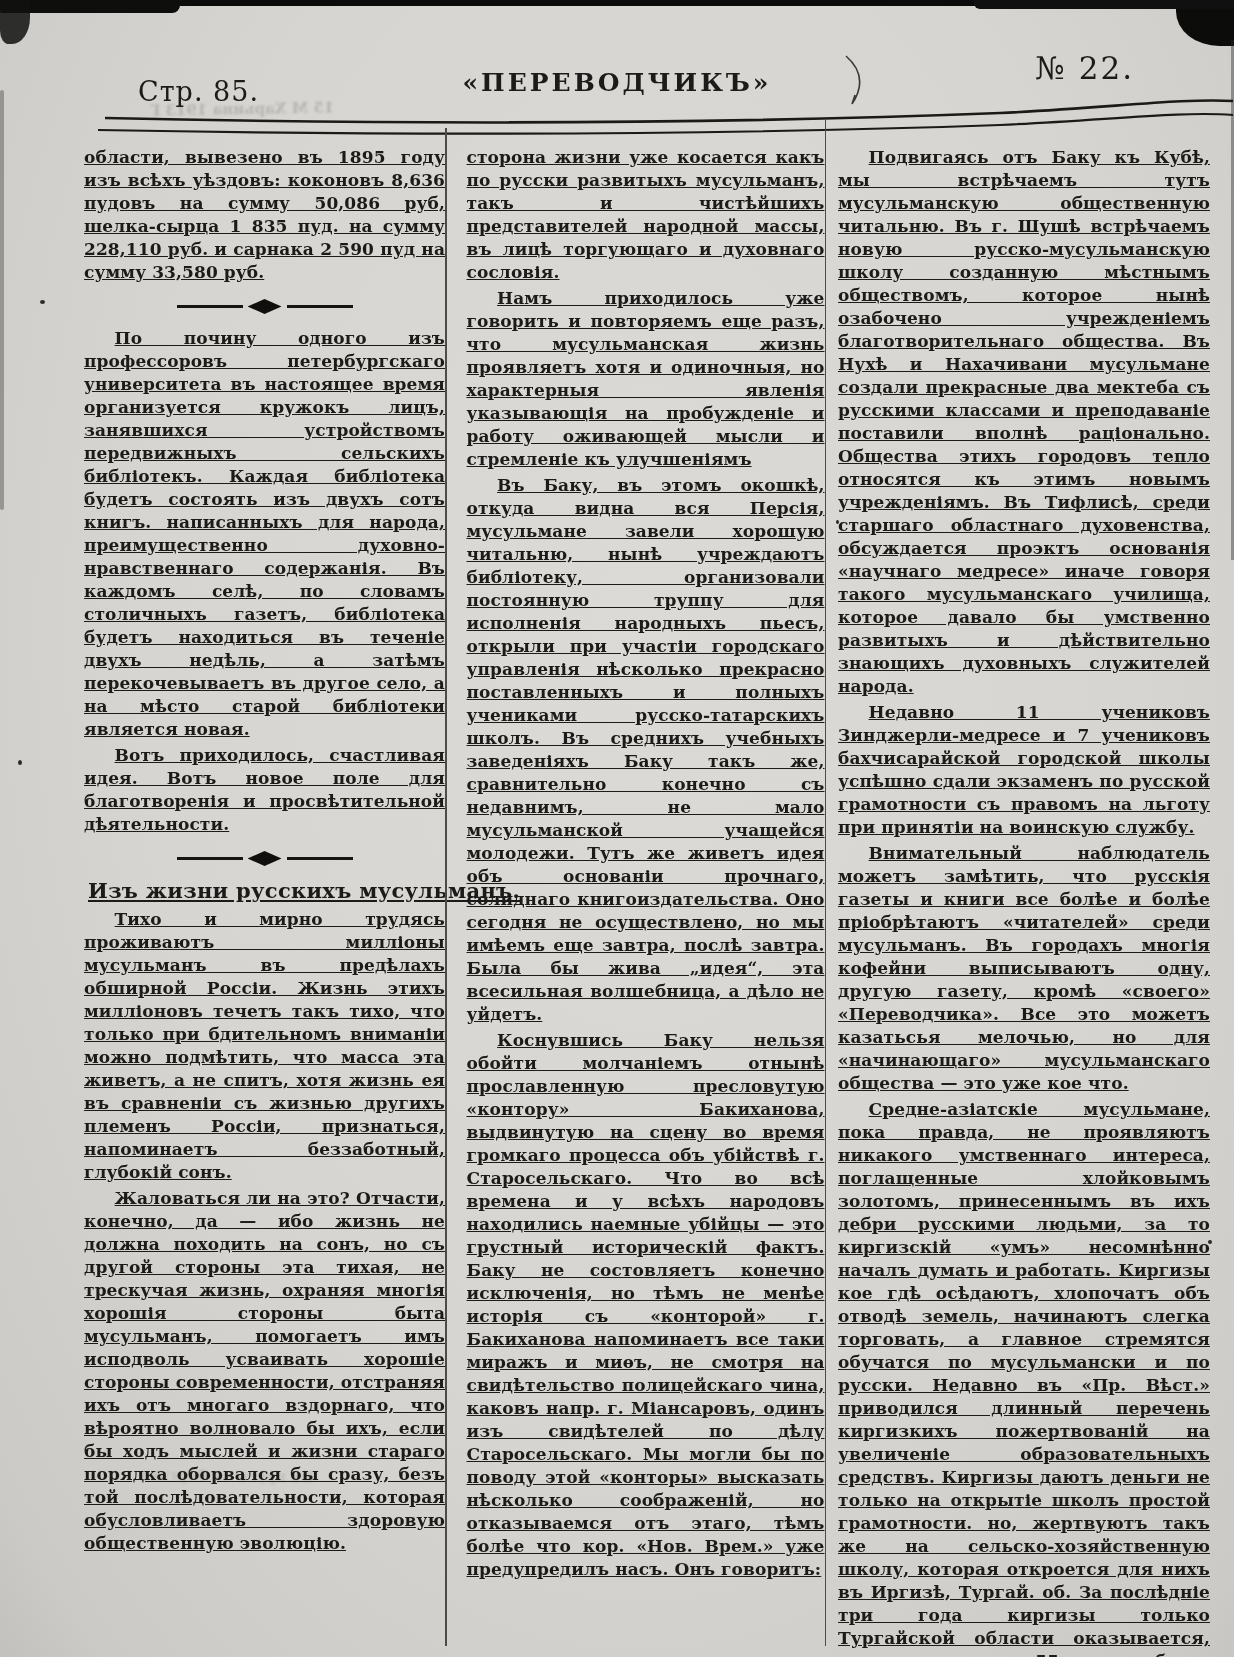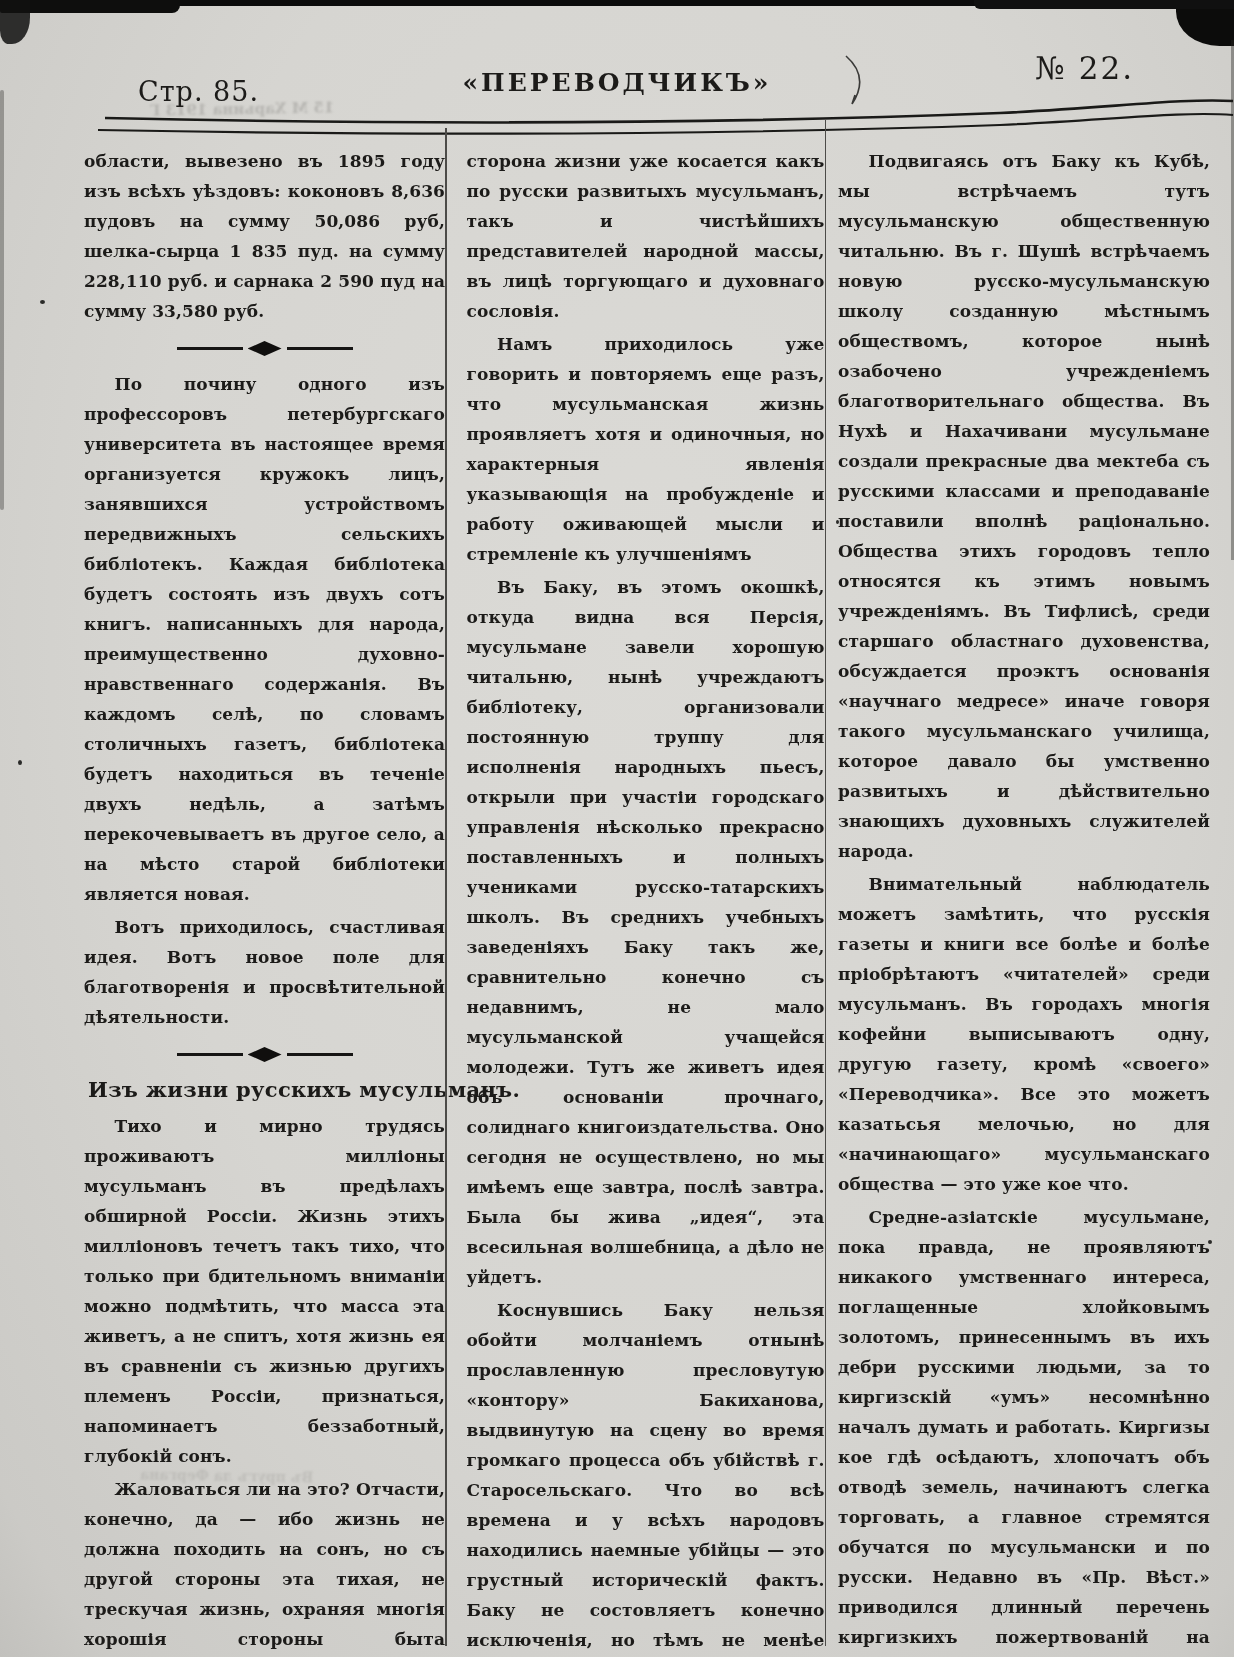--- a/index.html
+++ b/index.html
@@ -25,21 +25,21 @@
   .head-rule{position:absolute;top:88px;left:0;}
   .stray-mark{position:absolute;top:52px;left:840px;}
 
   
   .ghost{position:absolute;color:#9b9a96;opacity:.55;filter:blur(1px);font-weight:bold;transform:scaleX(-1) rotate(1deg);}
   .ghost1{top:100px;left:150px;font-size:15px;}
   .ghost2{top:1468px;left:140px;font-size:14px;transform:scaleX(-1) rotate(-1deg);opacity:.35;}
 
   
   .cols{position:absolute;top:146px;left:84px;display:flex;height:1500px;}
-  .col{font-size:17px;line-height:30px;text-align:justify;font-weight:bold;letter-spacing:.1px;}
+  .col{font-size:17px;line-height:23px;text-align:justify;font-weight:bold;letter-spacing:.1px;text-decoration:underline;}
   .col-1{width:361px;}
   .col-2{width:358px;padding-left:20px;}
   .col-3{width:372px;padding-left:12px;}
   .colrule{width:1.5px;background:#4c4b48;margin-top:-18px;}
   .colrule.r2{margin-top:-26px;}
   .col p{margin:0 0 3px 0;text-indent:1.8em;}
   .col p.cont{text-indent:0;}
   .article-heading{margin:8px 0 6px 4px;font-size:21px;font-weight:bold;white-space:nowrap;letter-spacing:.3px;}
 
   
@@ -107,18 +107,19 @@
     <p>Намъ приходилось уже говорить и повторяемъ еще разъ, что мусульманская жизнь проявляетъ хотя и одиночныя, но характерныя явленія указывающія на пробужденіе и работу оживающей мысли и стремленіе къ улучшеніямъ</p>
     <p>Въ Баку, въ этомъ окошкѣ, откуда видна вся Персія, мусульмане завели хорошую читальню, нынѣ учреждаютъ библіотеку, организовали постоянную труппу для исполненія народныхъ пьесъ, открыли при участіи городскаго управленія нѣсколько прекрасно поставленныхъ и полныхъ учениками русско-татарскихъ школъ. Въ среднихъ учебныхъ заведеніяхъ Баку такъ же, сравнительно конечно съ недавнимъ, не мало мусульманской учащейся молодежи. Тутъ же живетъ идея объ основаніи прочнаго, солиднаго книгоиздательства. Оно сегодня не осуществлено, но мы имѣемъ еще завтра, послѣ завтра. Была бы жива „идея“, эта всесильная волшебница, а дѣло не уйдетъ.</p>
     <p>Коснувшись Баку нельзя обойти молчаніемъ отнынѣ прославленную пресловутую «контору» Бакиханова, выдвинутую на сцену во время громкаго процесса объ убійствѣ г. Старосельскаго. Что во всѣ времена и у всѣхъ народовъ находились наемные убійцы — это грустный историческій фактъ. Баку не состовляетъ конечно исключенія, но тѣмъ не менѣе исторія съ «конторой» г. Бакиханова напоминаетъ все таки миражъ и миѳъ, не смотря на свидѣтельство полицейскаго чина, каковъ напр. г. Міансаровъ, одинъ изъ свидѣтелей по дѣлу Старосельскаго. Мы могли бы по поводу этой «конторы» высказать нѣсколько соображеній, но отказываемся отъ этаго, тѣмъ болѣе что кор. «Нов. Врем.» уже предупредилъ насъ. Онъ говоритъ:</p>
 
   </section>
 
   <div class="colrule r2"></div>
 
   <section class="col col-3">
     <p>Подвигаясь отъ Баку къ Кубѣ, мы встрѣчаемъ тутъ мусульманскую общественную читальню. Въ г. Шушѣ встрѣчаемъ новую русско-мусульманскую школу созданную мѣстнымъ обществомъ, которое нынѣ озабочено учрежденіемъ благотворительнаго общества. Въ Нухѣ и Нахачивани мусульмане создали прекрасные два мектеба съ русскими классами и преподаваніе поставили вполнѣ раціонально. Общества этихъ городовъ тепло относятся къ этимъ новымъ учрежденіямъ. Въ Тифлисѣ, среди старшаго областнаго духовенства, обсуждается проэктъ основанія «научнаго медресе» иначе говоря такого мусульманскаго училища, которое давало бы умственно развитыхъ и дѣйствительно знающихъ духовныхъ служителей народа.</p>
+    <p>Недавно 11 учениковъ Зинджерли-медресе и 7 учениковъ бахчисарайской городской школы успѣшно сдали экзаменъ по русской грамотности съ правомъ на льготу при принятіи на воинскую службу.</p>
     <p>Внимательный наблюдатель можетъ замѣтить, что русскія газеты и книги все болѣе и болѣе пріобрѣтаютъ «читателей» среди мусульманъ. Въ городахъ многія кофейни выписываютъ одну, другую газету, кромѣ «своего» «Переводчика». Все это можетъ казатьсья мелочью, но для «начинающаго» мусульманскаго общества — это уже кое что.</p>
     <p>Средне-азіатскіе мусульмане, пока правда, не проявляютъ никакого умственнаго интереса, поглащенные хлойковымъ золотомъ, принесеннымъ въ ихъ дебри русскими людьми, за то киргизскій «умъ» несомнѣнно началъ думать и работать. Киргизы кое гдѣ осѣдаютъ, хлопочатъ объ отводѣ земель, начинаютъ слегка торговать, а главное стремятся обучатся по мусульмански и по русски. Недавно въ «Пр. Вѣст.» приводился длинный перечень киргизкихъ пожертвованій на увеличеніе образовательныхъ средствъ. Киргизы даютъ деньги не только на открытіе школъ простой грамотности. но, жертвуютъ такъ же на сельско-хозяйственную школу, которая откроется для нихъ въ Иргизѣ, Тургай. об. За послѣдніе три года киргизы только Тургайской области оказывается, пожертвовали до 55 тыс. руб. на школьное дѣло.</p>
 
   </section>
 
 </main>
 
 </body></html>

